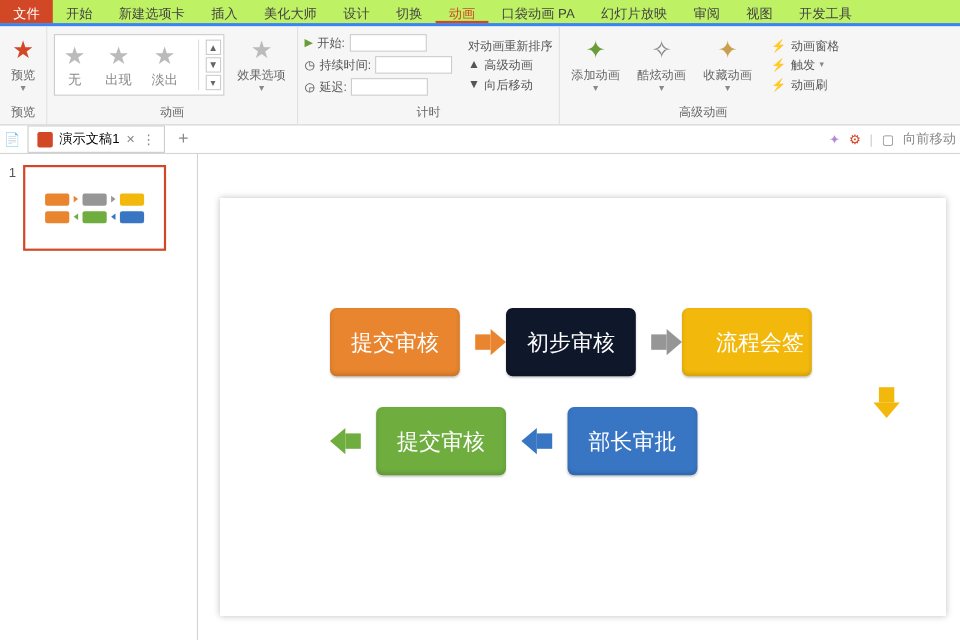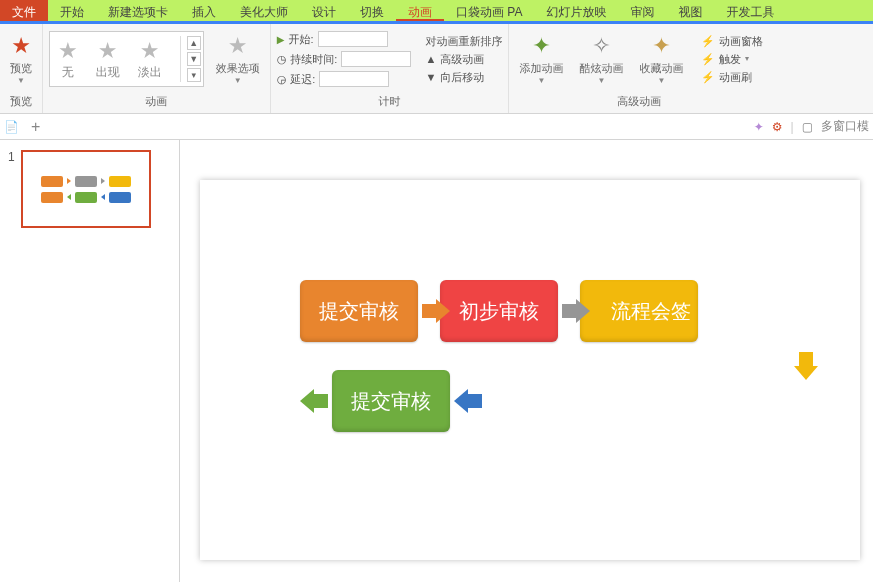--- a/index.html
+++ b/index.html
@@ -53,24 +53,24 @@
 .thumb-num { font-size: 12px; color: #555; }
 .thumb { width: 130px; height: 78px; border: 2px solid #d24726; background: #fff; display: flex; flex-direction: column; align-items: center; justify-content: center; gap: 5px; }
 .thumb-row { display: flex; gap: 4px; align-items: center; }
 .mini { width: 22px; height: 11px; border-radius: 2px; }
 .mini-arrow { width: 0; height: 0; border-top: 3px solid transparent; border-bottom: 3px solid transparent; }
 
 .canvas-area { flex: 1; background: #fff; padding: 40px 10px 10px 20px; overflow: hidden; }
 .slide { width: 660px; height: 380px; background: #fff; box-shadow: 0 0 6px rgba(0,0,0,0.25); position: relative; }
 
 .flow { position: absolute; left: 100px; top: 100px; }
-.frow { display: flex; align-items: center; gap: 4px; margin-bottom: 18px; }
+.frow { display: flex; align-items: center; gap: 14px; margin-bottom: 18px; }
 .box { width: 118px; height: 62px; border-radius: 6px; display: flex; align-items: center; justify-content: center; color: #fff; font-size: 20px; box-shadow: inset 0 -2px 4px rgba(0,0,0,0.15), 0 1px 2px rgba(0,0,0,0.2); }
 .c-orange { background: #e8852e; }
-.c-gray { background: #ef4444; text-align: center; }
+.c-gray { background: #0f172a; text-align: center; }
 .c-yellow { background: #f2b90c; padding-left: 24px; }
 .c-green { background: #6fad3f; }
 .c-blue { background: #3876c4; }
 
 .arrow-r, .arrow-l, .arrow-d { position: relative; }
 .arrow-r::before, .arrow-l::before { content: ""; display: block; width: 14px; height: 14px; }
 .arrow-r::after, .arrow-l::after { content: ""; position: absolute; top: -5px; width: 0; height: 0; border-top: 12px solid transparent; border-bottom: 12px solid transparent; }
 .arrow-r::before { background: var(--ac); }
 .arrow-r::after { left: 14px; border-left: 14px solid var(--ac); }
 .arrow-l::before { background: var(--ac); margin-left: 14px; }
@@ -209,27 +209,33 @@
             <span>动画刷</span>
           </div>
       </div>
     </div>
     <div class="group-label">高级动画</div>
   </div>
 </div>
 
 <div class="docbar">
   <span>📄</span>
+  <div class="doctab">
+    <span class="docicon"></span>
+    <span>演示文稿1</span>
+    <span class="x">✕</span>
+    <span style="color:#888;">⋮</span>
+  </div>
   <div class="plus">+</div>
   <div class="docbar-right">
     <span style="color:#b58ad6;">✦</span>
     <span class="gear">⚙</span>
     <span style="color:#ccc;">|</span>
     <span>▢</span>
-    <span>多窗口模</span>
+    <span>向前移动</span>
   </div>
 </div>
 
 <div class="workspace">
   <div class="slides-panel">
     <div class="thumb-wrap">
       <div class="thumb-num">1</div>
       <div class="thumb">
         <div class="thumb-row">
           <div class="mini" style="background:#e8852e;"></div>
@@ -257,17 +263,18 @@
           <div class="arrow-r" style="--ac:#e8852e;"></div>
           <div class="box c-gray">初步审核</div>
           <div class="arrow-r" style="--ac:#969696;"></div>
           <div class="box c-yellow">流程会签</div>
         </div>
         <div class="arrow-d down-pos" style="--ac:#f2b90c;"></div>
         <div class="frow" style="margin-top:28px;">
           <div class="arrow-l" style="--ac:#6fad3f;"></div>
           <div class="box c-green">提交审核</div>
           <div class="arrow-l" style="--ac:#3876c4;"></div>
+          <div class="box c-blue">部长审批</div>
         </div>
       </div>
     </div>
   </div>
 </div>
 
 </body></html>

